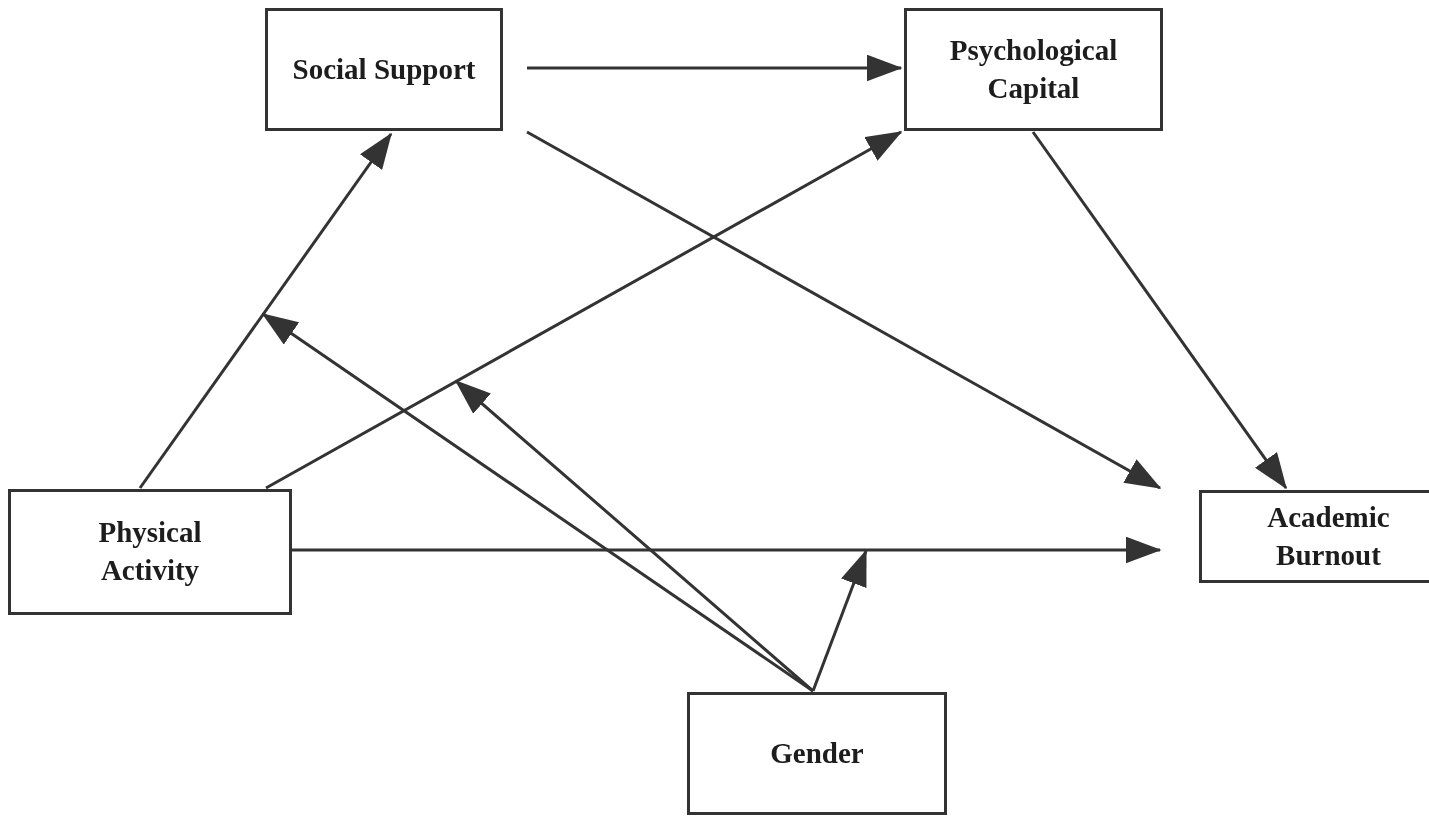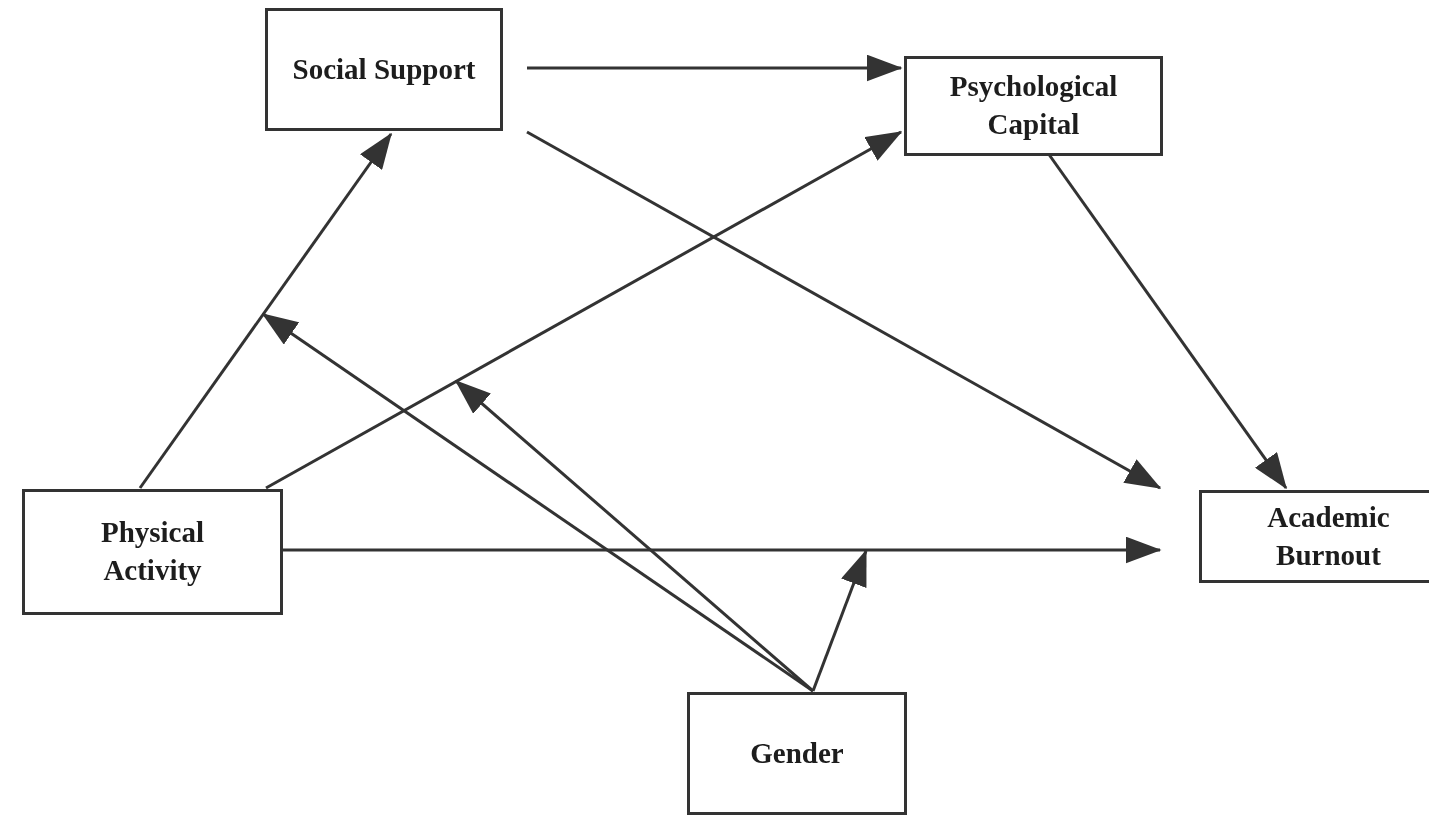--- a/index.html
+++ b/index.html
@@ -78,26 +78,26 @@
         <line x1="266" y1="550" x2="1160" y2="550" stroke-width="3" marker-end="url(#arrowhead)"></line>
         <line x1="813" y1="691" x2="263" y2="314" stroke-width="3" marker-end="url(#arrowhead)"></line>
         <line x1="813" y1="691" x2="456" y2="381" stroke-width="3" marker-end="url(#arrowhead)"></line>
         <line x1="813" y1="691" x2="866" y2="551" stroke-width="3" marker-end="url(#arrowhead)"></line>
       </g>
   </svg>
   <div class="nodes">
       <div class="node" style="left: 265px; top: 8px; width: 238px; height: 123px;">
         <span>Social Support</span>
       </div>
-      <div class="node" style="left: 904px; top: 8px; width: 259px; height: 100px; margin-top: 48px;">
+      <div class="node" style="left: 904px; top: 8px; width: 259px; height: 123px;">
         <span>Psychological<br>Capital</span>
       </div>
-      <div class="node" style="left: 22px; top: 489px; width: 261px; height: 126px;">
+      <div class="node" style="left: 8px; top: 489px; width: 284px; height: 126px;">
         <span>Physical<br>Activity</span>
       </div>
       <div class="node" style="left: 1199px; top: 490px; width: 259px; height: 93px;">
         <span>Academic<br>Burnout</span>
       </div>
-      <div class="node" style="left: 687px; top: 692px; width: 220px; height: 123px;">
+      <div class="node" style="left: 687px; top: 692px; width: 260px; height: 123px;">
         <span>Gender</span>
       </div>
     </div>
 </div>
 
 </body></html>

